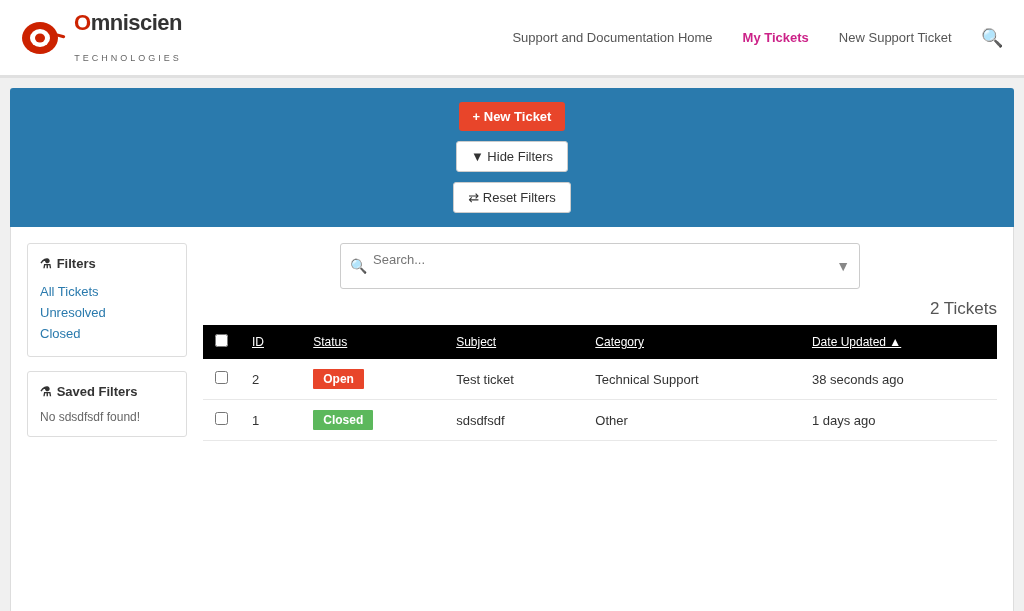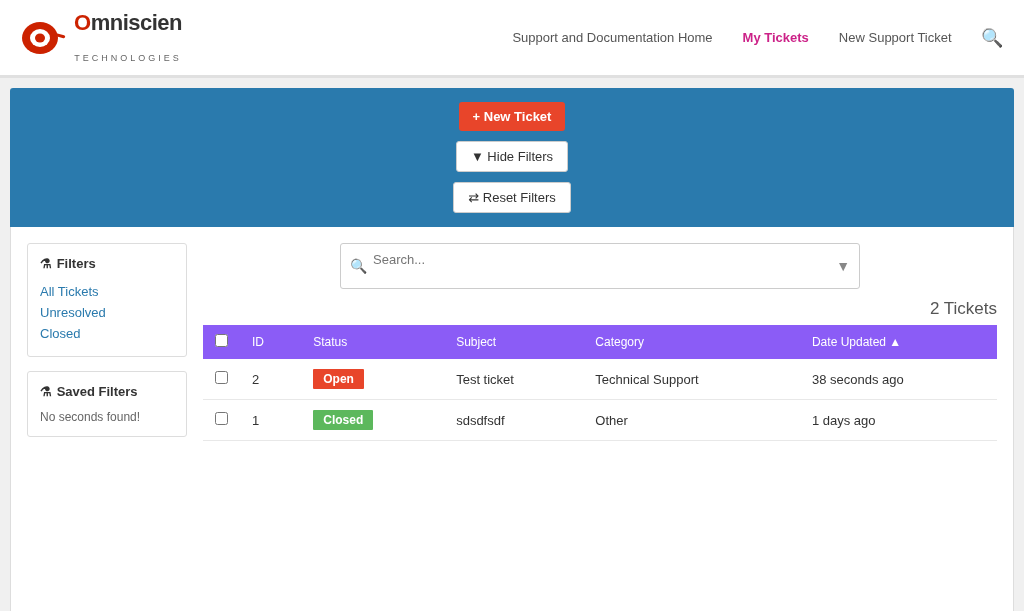--- a/index.html
+++ b/index.html
@@ -190,22 +190,23 @@
       color: #555;
       margin-bottom: 6px;
     }
 
     
     .tickets-table {
       width: 100%;
       border-collapse: collapse;
     }
     .tickets-table thead tr {
-      background: #8b5cf6;
+      background: #000000;
       color: #fff;
+      text-decoration: underline;
     }
     .tickets-table thead th {
       padding: 9px 12px;
       text-align: left;
       font-size: 12px;
       font-weight: normal;
     }
     .tickets-table thead th.sortable {
       cursor: pointer;
     }
@@ -276,21 +277,21 @@
         </div>
         <a href="#" class="sidebar-link">All Tickets</a>
         <a href="#" class="sidebar-link">Unresolved</a>
         <a href="#" class="sidebar-link">Closed</a>
       </div>
       <div class="sidebar-section">
         <div class="sidebar-title">
           <span>⚗</span>
           <span>Saved Filters</span>
         </div>
-        <span class="no-filters-text">No seconds found!</span>
+        <span class="no-filters-text">No sdsdfsdf found!</span>
       </div>
     </div>
 
     <div class="right-panel">
       <div class="search-bar-row">
         <div class="search-wrapper">
           <span class="search-input-icon">🔍</span>
           <input type="text" class="search-input" placeholder="Search..." style="">
           <span class="search-dropdown-arrow">▼</span>
         </div>

